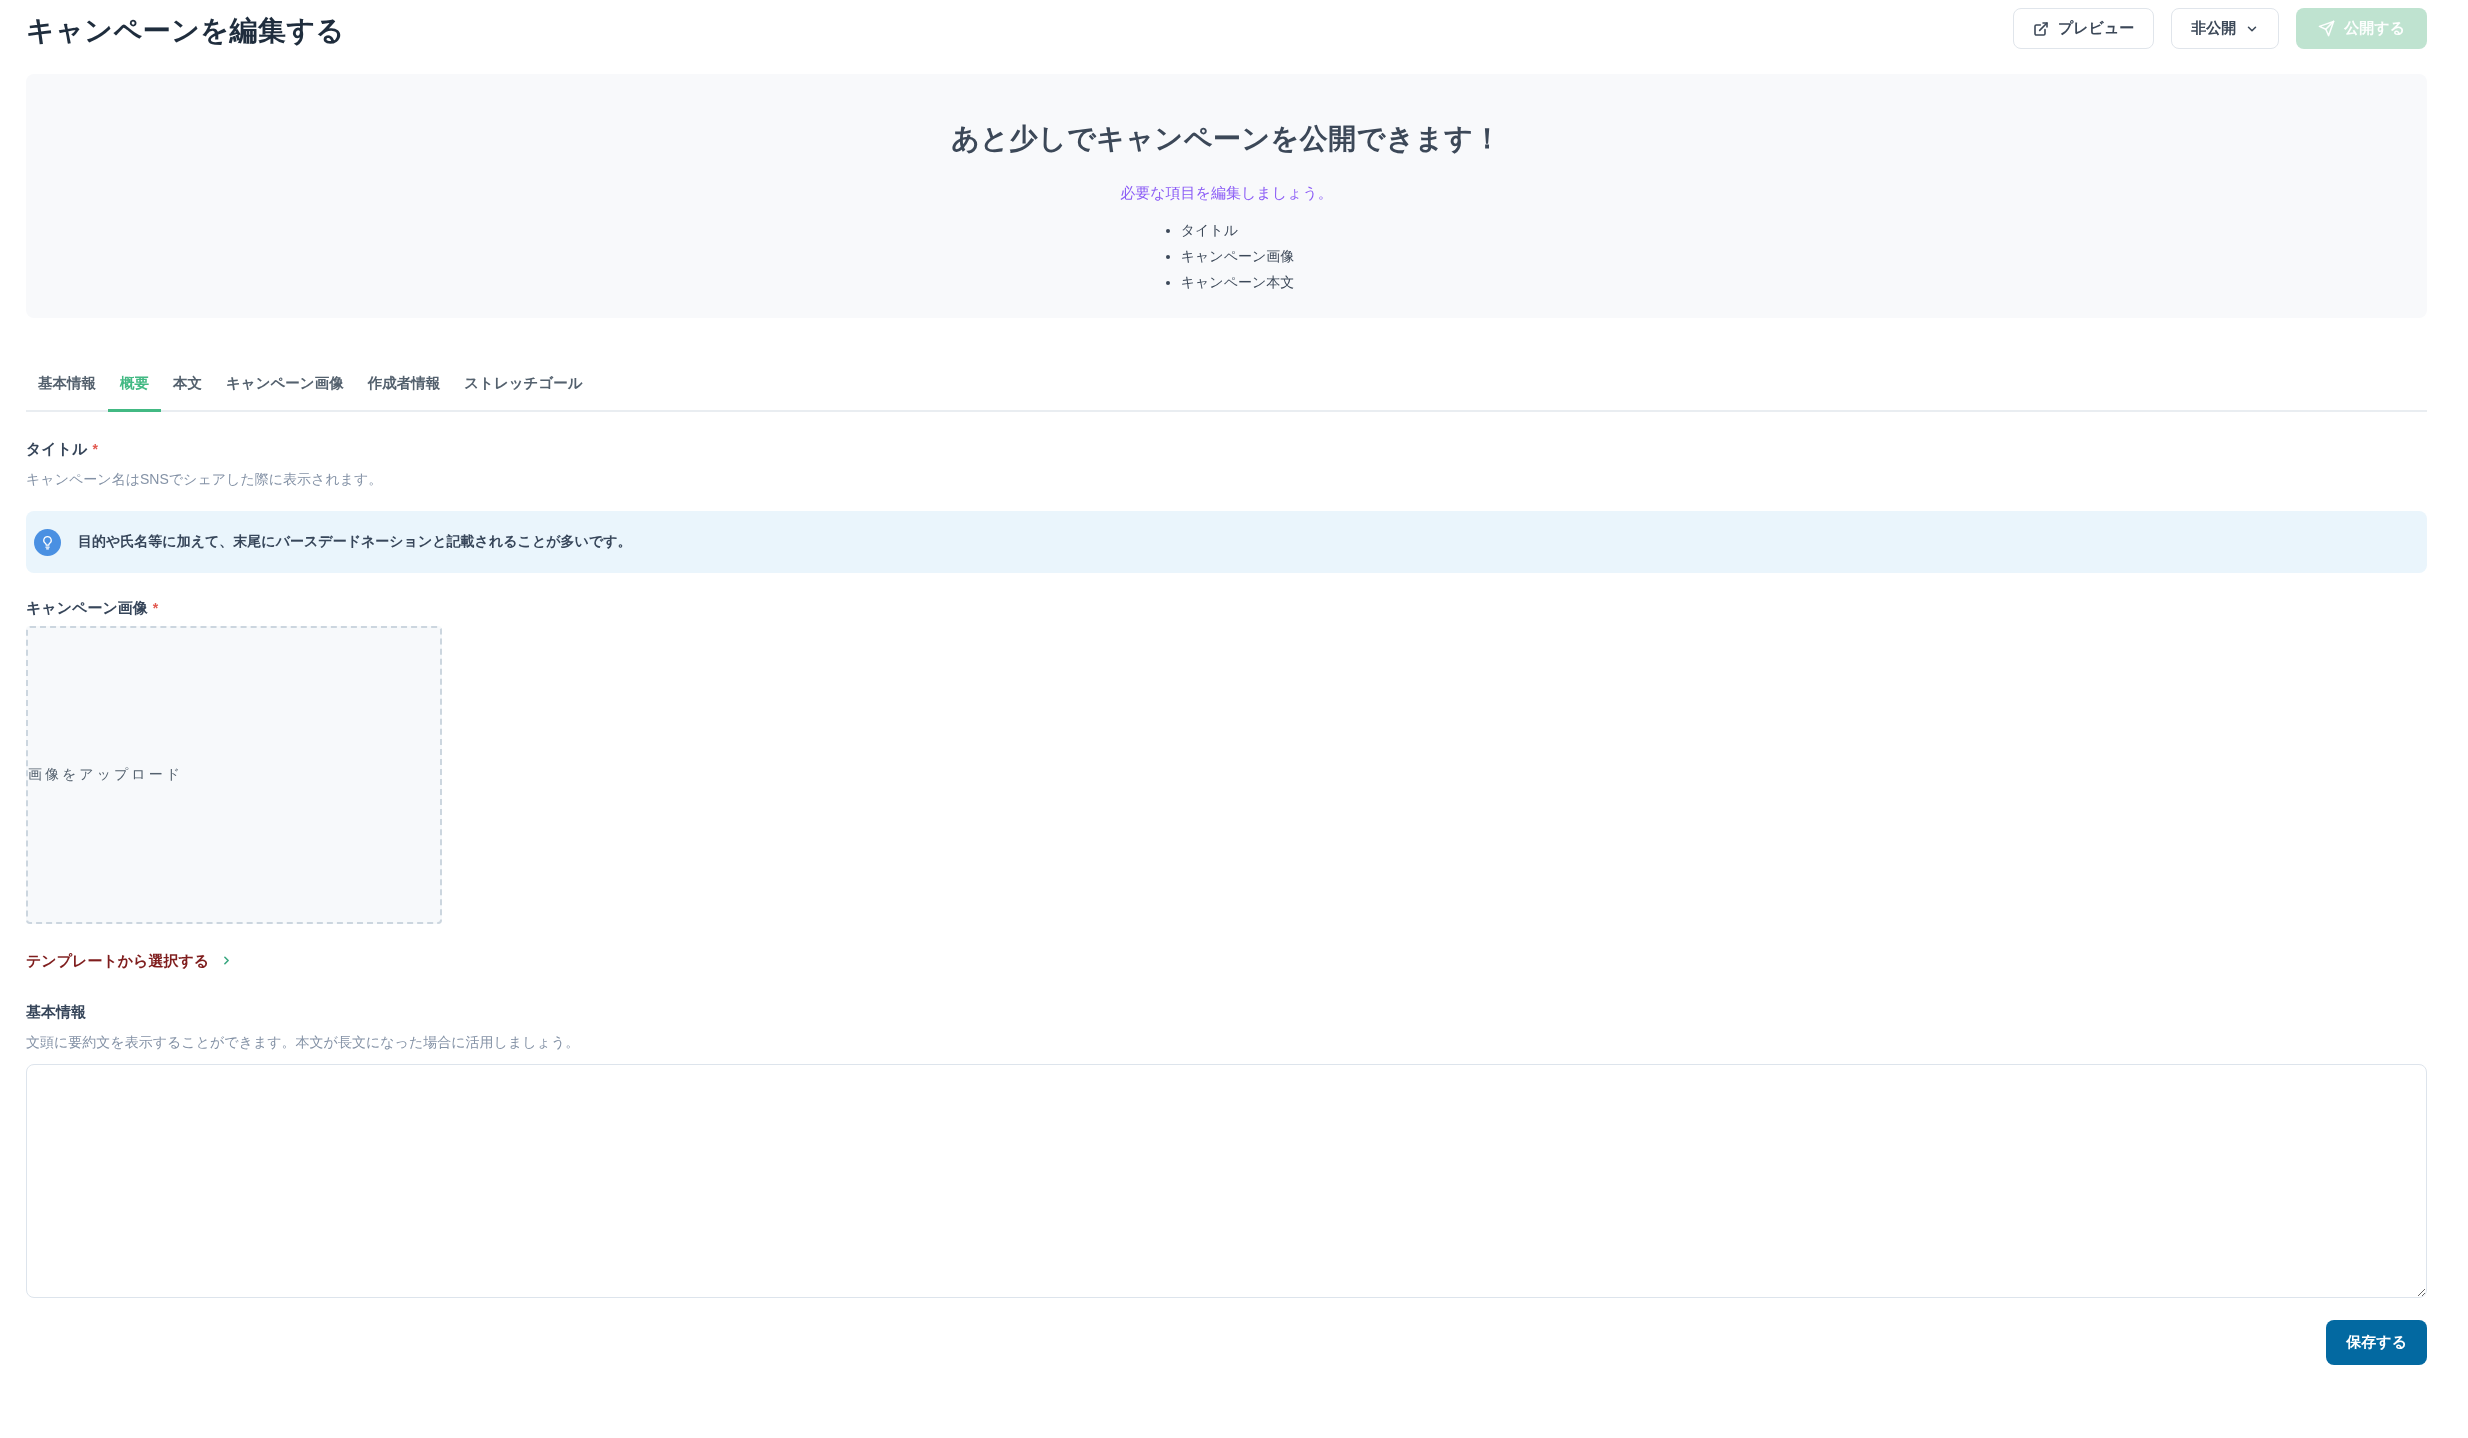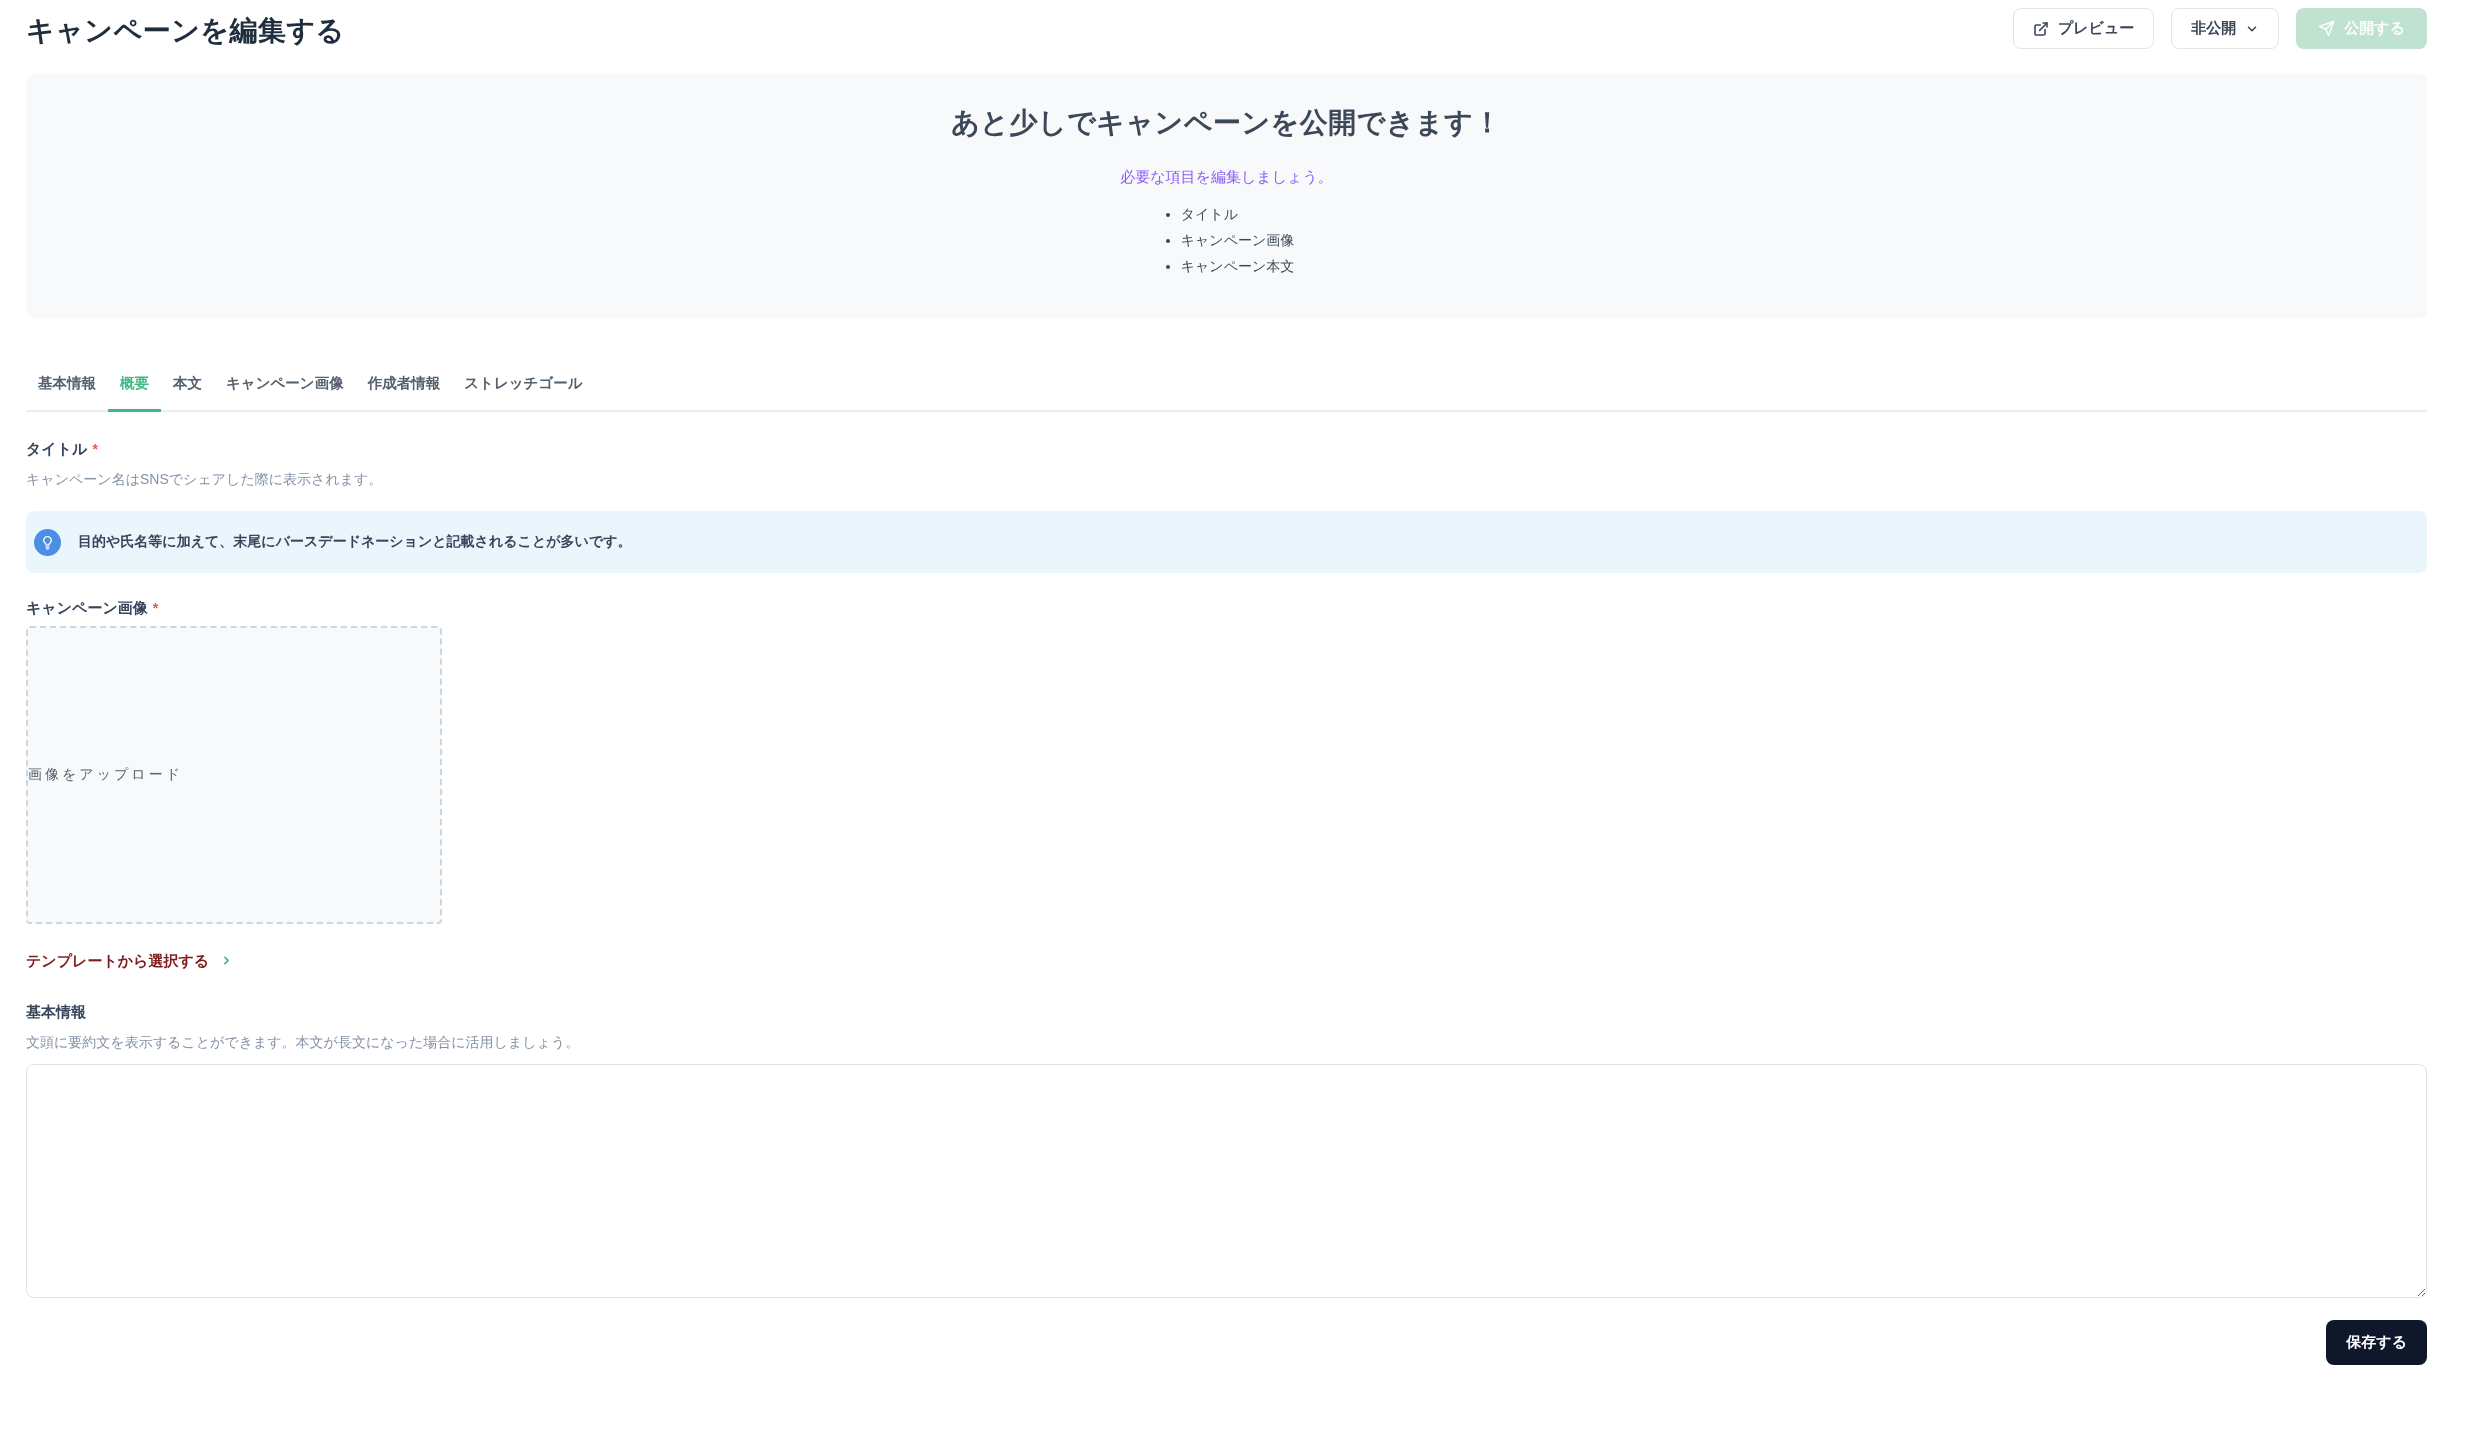--- a/index.html
+++ b/index.html
@@ -28,21 +28,21 @@
   }
   .btn-outline { background: #fff; border: 1px solid #e0e5eb; color: #3c4858; }
   .btn-publish { background: #bfe3d0; border: none; color: rgba(255,255,255,.95); padding: 0 22px; cursor: default; }
   .btn svg { display: block; }
 
   
   .banner {
     margin-top: 18px; height: 244px; background: #f8f9fb; border-radius: 8px;
     text-align: center; padding-top: 30px;
   }
-  .banner-heading { font-size: 28px; font-weight: 700; color: #3c4858; margin: 0; letter-spacing: .5px; }
+  .banner-heading { font-size: 28px; font-weight: 700; color: #3c4858; margin: 16px; letter-spacing: .5px; }
   .banner-sub { font-size: 15px; font-weight: 500; color: #8b5cf6; margin-top: 26px; }
   .banner-list {
     display: inline-block; text-align: left; margin: 14px 0 0; padding-left: 22px;
     font-size: 14px; color: #3c4858; line-height: 26px;
   }
 
   
   .tabs { display: flex; margin-top: 56px; border-bottom: 2px solid #e9edf1; }
   .tab {
     padding: 0 12px 16px; font-size: 14.5px; font-weight: 700; color: #54616e;
@@ -86,21 +86,21 @@
   .summary-label { margin-top: 32px; }
   .summary-textarea {
     margin-top: 12px; width: 100%; height: 234px; display: block;
     border: 1px solid #dde4ec; border-radius: 8px; padding: 12px 16px;
     font-size: 14.5px; color: #3c4858; font-family: inherit; outline: none; resize: vertical; background: #fff;
   }
 
   .save-row { display: flex; justify-content: flex-end; margin-top: 22px; }
   .btn-save {
     height: 45px; min-width: 90px; padding: 0 20px; border: none; border-radius: 8px;
-    background: #0f172a; color: #ffffff; font-size: 15px; font-weight: 700;
+    background: #0369a1; color: #ffffff; font-size: 15px; font-weight: 700;
     font-family: inherit; cursor: pointer;
   }
 </style>
 </head>
 <body>
 
 <div class="page">
 
   
   <div class="page-header">

